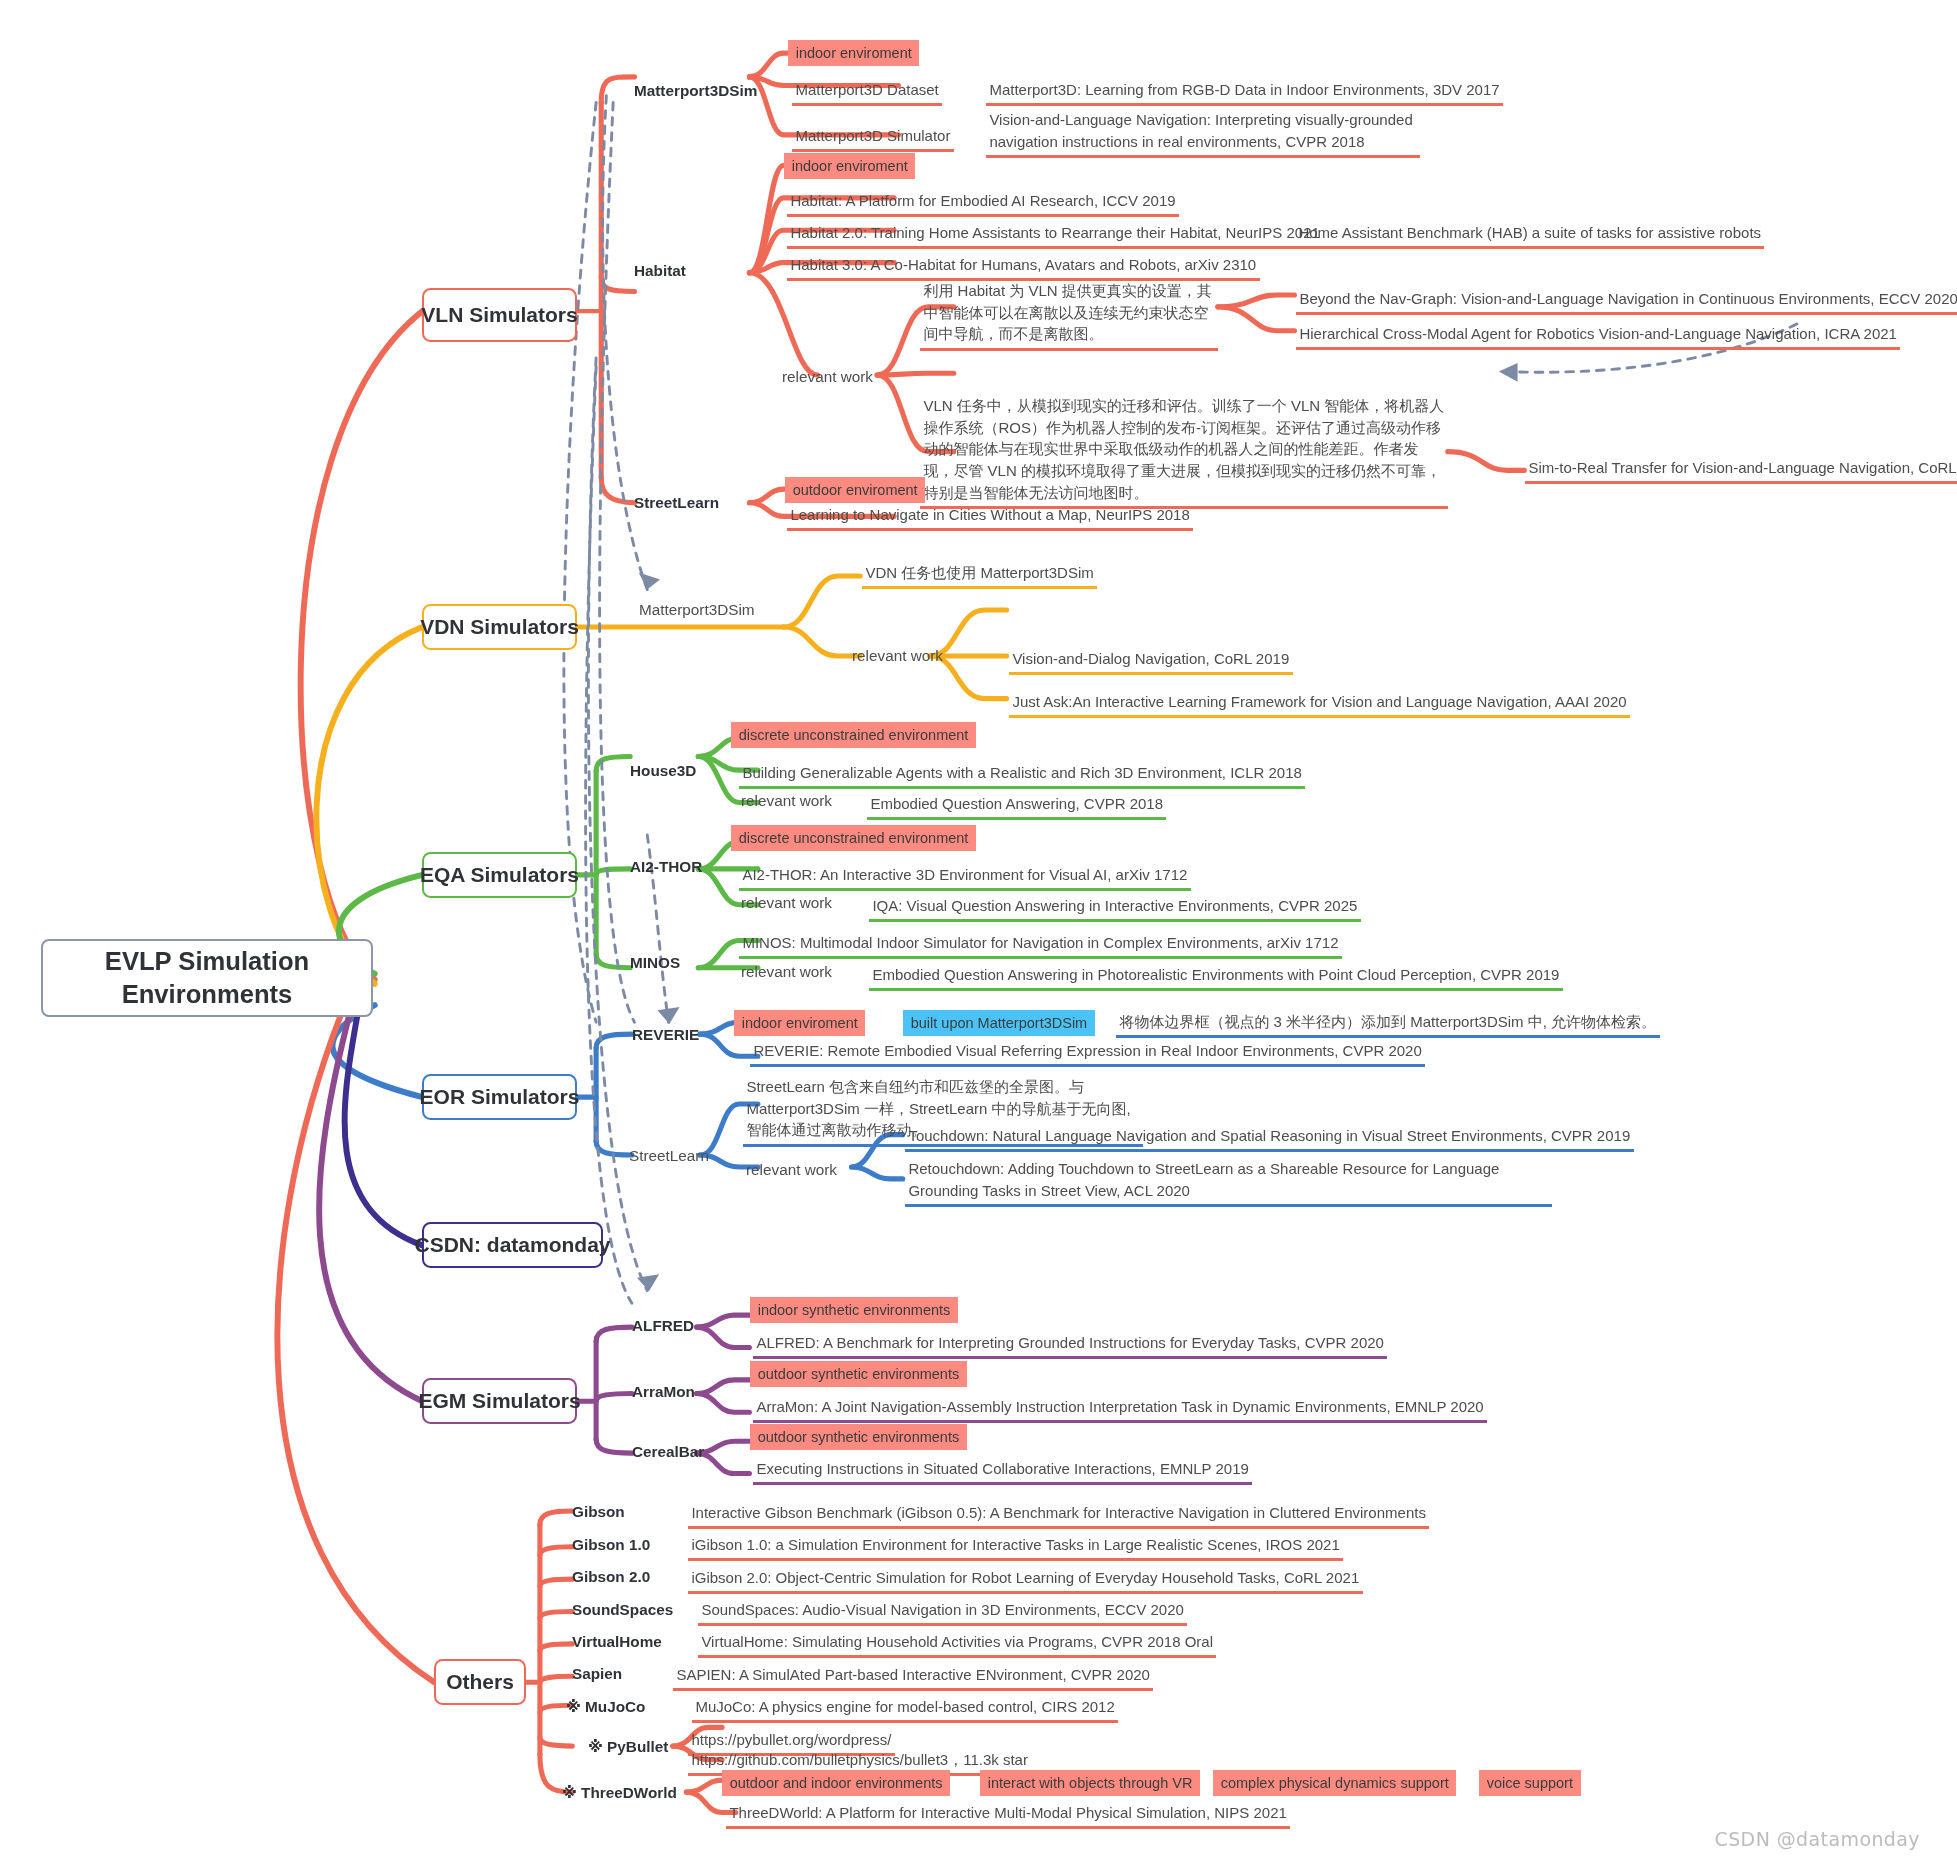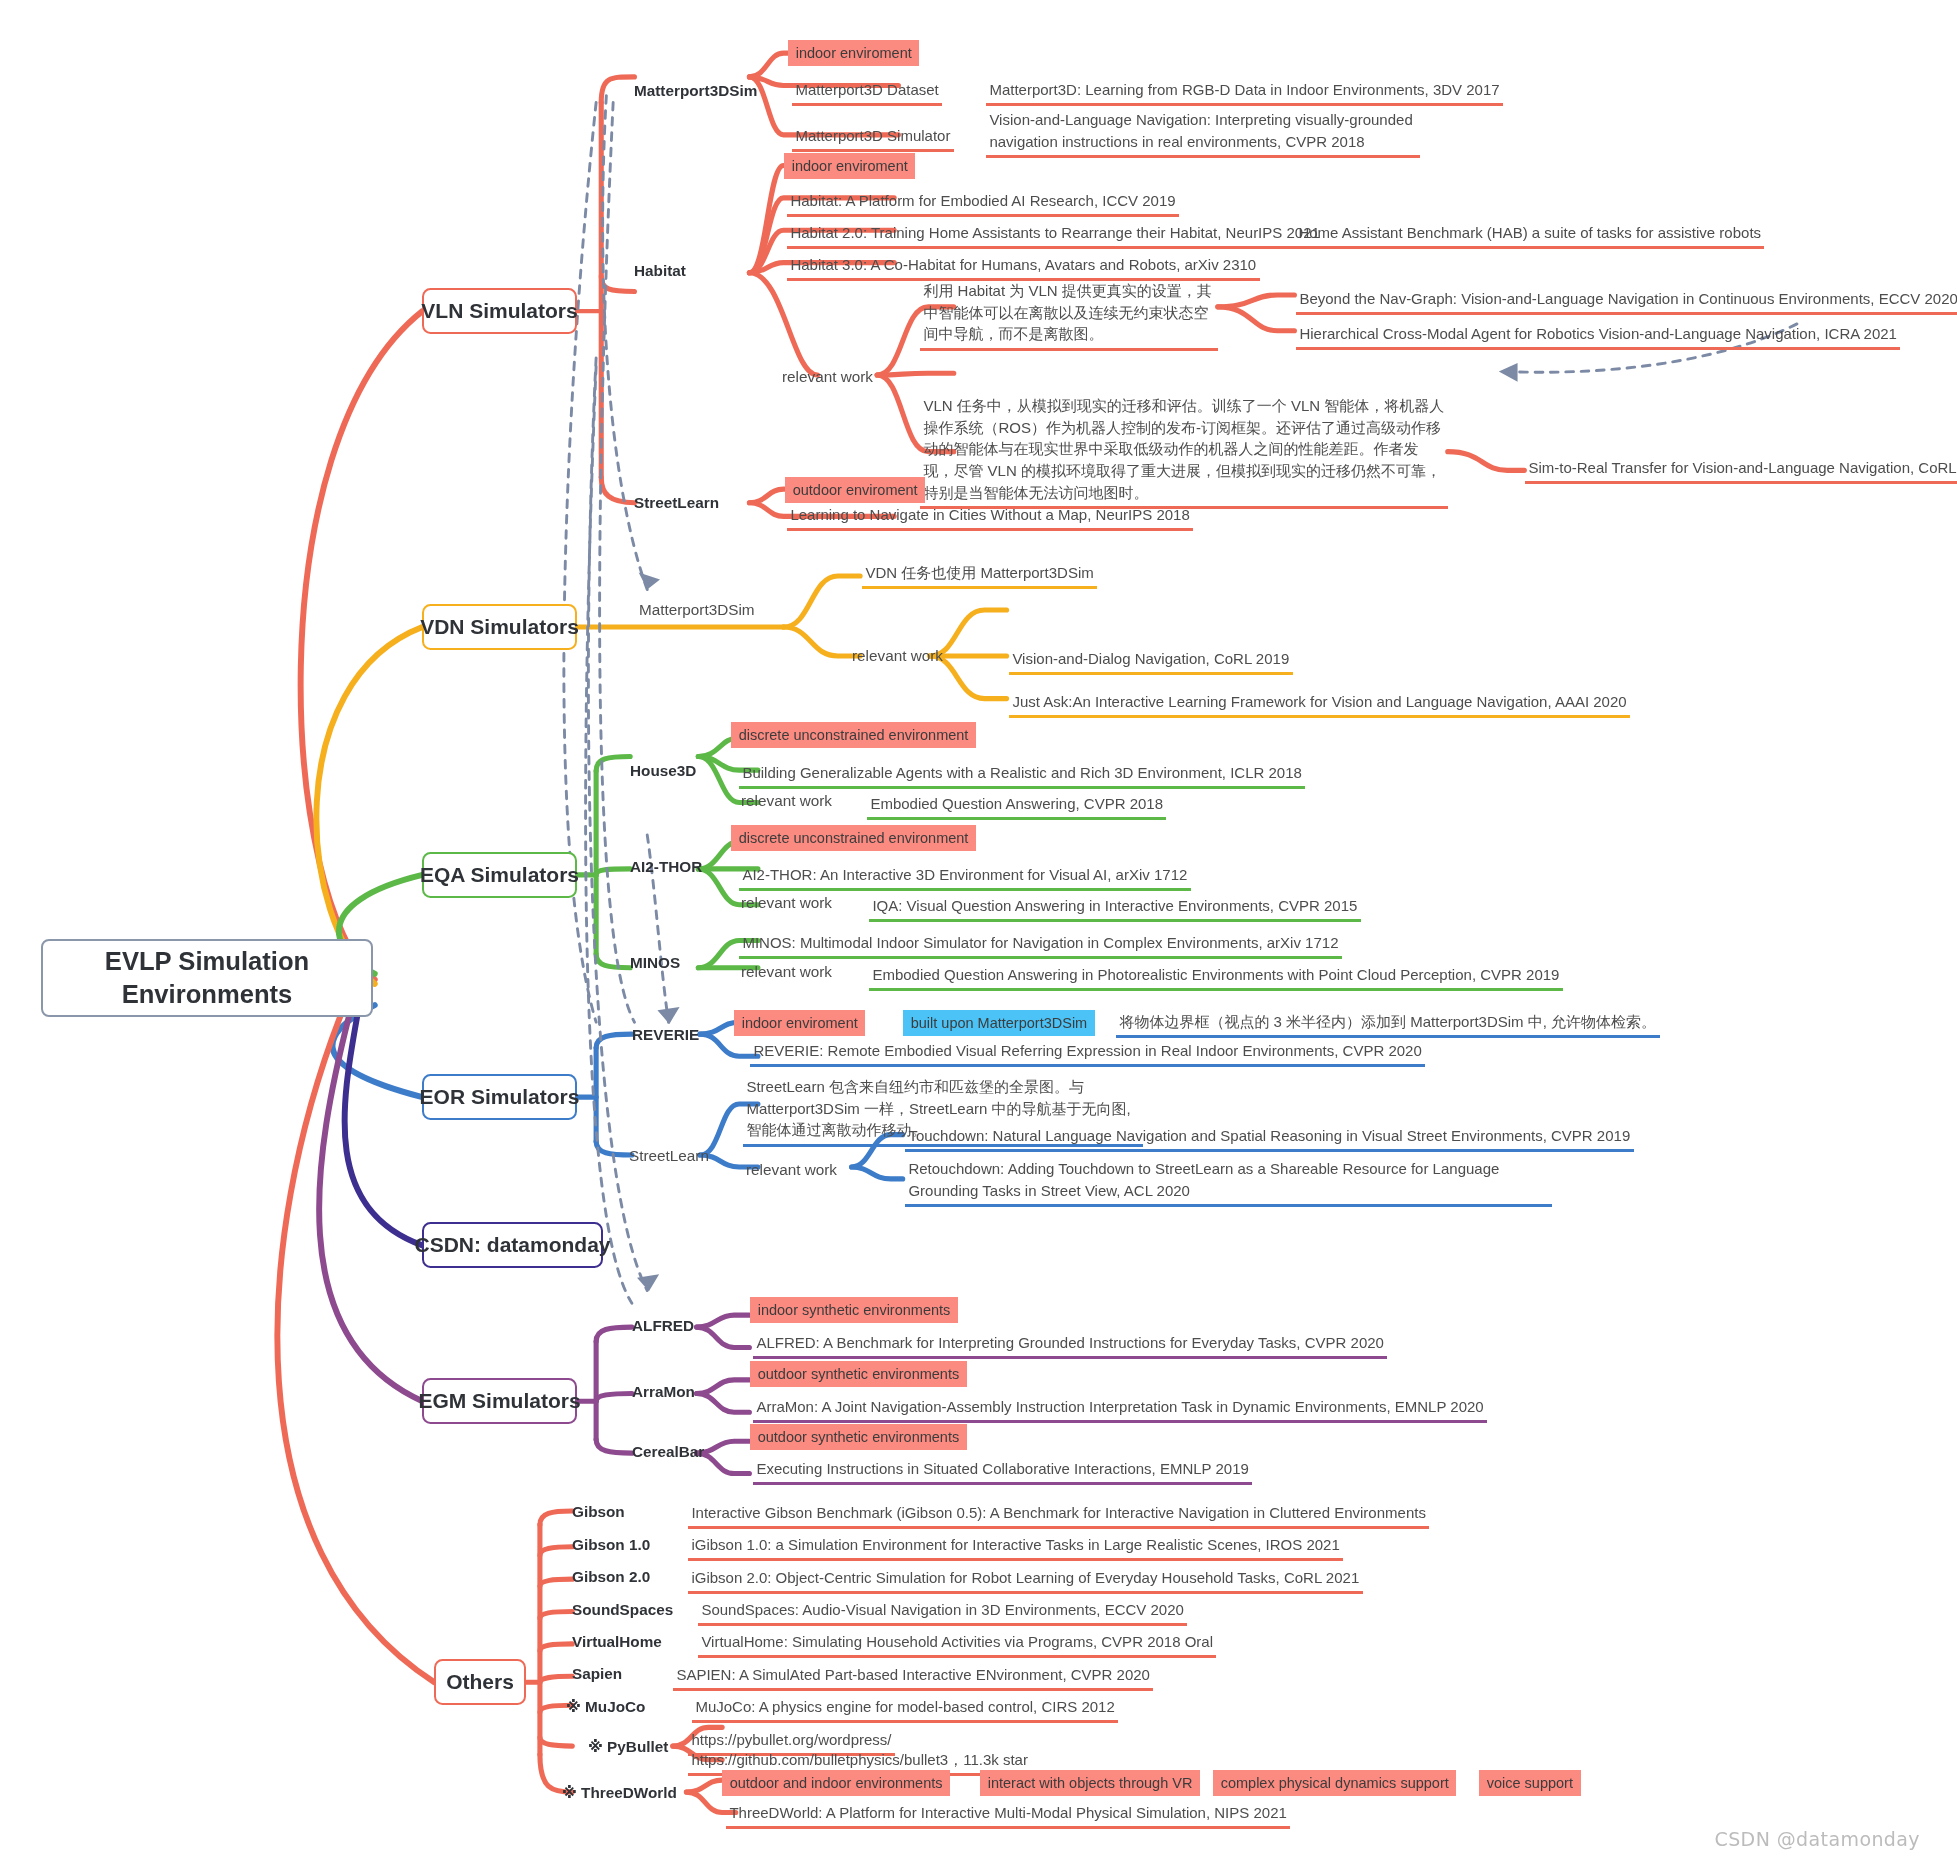--- a/index.html
+++ b/index.html
@@ -195,21 +195,21 @@
       <polygon points="762,1516 748,1500 774,1496"></polygon>
       <polygon points="786,1202 772,1186 798,1182"></polygon>
       <polygon points="1760,436 1782,426 1782,448"></polygon>
     </g>
   </svg>
 
   <div class="node root-node" style="left:41px;top:939px;width:332px;height:78px;">
     <span>EVLP Simulation Environments</span>
   </div>
 
-  <div class="node branch-node" style="left:422px;top:288px;width:155px;height:46px;border-color:#ef6a56;">
+  <div class="node branch-node" style="left:422px;top:288px;width:155px;height:54px;border-color:#ef6a56;">
     <span>VLN Simulators</span>
   </div>
 
   <div class="node branch-node" style="left:422px;top:604px;width:155px;height:46px;border-color:#f6b01e;">
     <span>VDN Simulators</span>
   </div>
 
   <div class="node branch-node" style="left:422px;top:852px;width:155px;height:46px;border-color:#5cb947;">
     <span>EQA Simulators</span>
   </div>
@@ -281,21 +281,21 @@
   <div class="leaf ul c-green" style="left:739px;top:761px;">Building Generalizable Agents with a Realistic and Rich 3D Environment, ICLR 2018</div>
   <div class="sub-label" style="left:741px;top:792px;">relevant work</div>
   <div class="leaf ul c-green" style="left:867px;top:792px;">Embodied Question Answering, CVPR 2018</div>
 
   <div class="sub-label bold" style="left:630px;top:858px;">AI2-THOR</div>
 
   <div class="tag red" style="left:731px;top:825px;">discrete unconstrained environment</div>
 
   <div class="leaf ul c-green" style="left:739px;top:863px;">AI2-THOR: An Interactive 3D Environment for Visual AI, arXiv 1712</div>
   <div class="sub-label" style="left:741px;top:894px;">relevant work</div>
-  <div class="leaf ul c-green" style="left:869px;top:894px;">IQA: Visual Question Answering in Interactive Environments, CVPR 2015</div>
+  <div class="leaf ul c-green" style="left:869px;top:894px;">IQA: Visual Question Answering in Interactive Environments, CVPR 2025</div>
 
   <div class="sub-label bold" style="left:630px;top:954px;">MINOS</div>
 
   <div class="leaf ul c-green" style="left:739px;top:931px;">MINOS: Multimodal Indoor Simulator for Navigation in Complex Environments, arXiv 1712</div>
   <div class="sub-label" style="left:741px;top:963px;">relevant work</div>
   <div class="leaf ul c-green" style="left:869px;top:963px;">Embodied Question Answering in Photorealistic Environments with Point Cloud Perception, CVPR 2019</div>
 
   <div class="sub-label bold" style="left:632px;top:1026px;">REVERIE</div>
 
   <div class="tag red" style="left:734px;top:1010px;">indoor enviroment</div>

